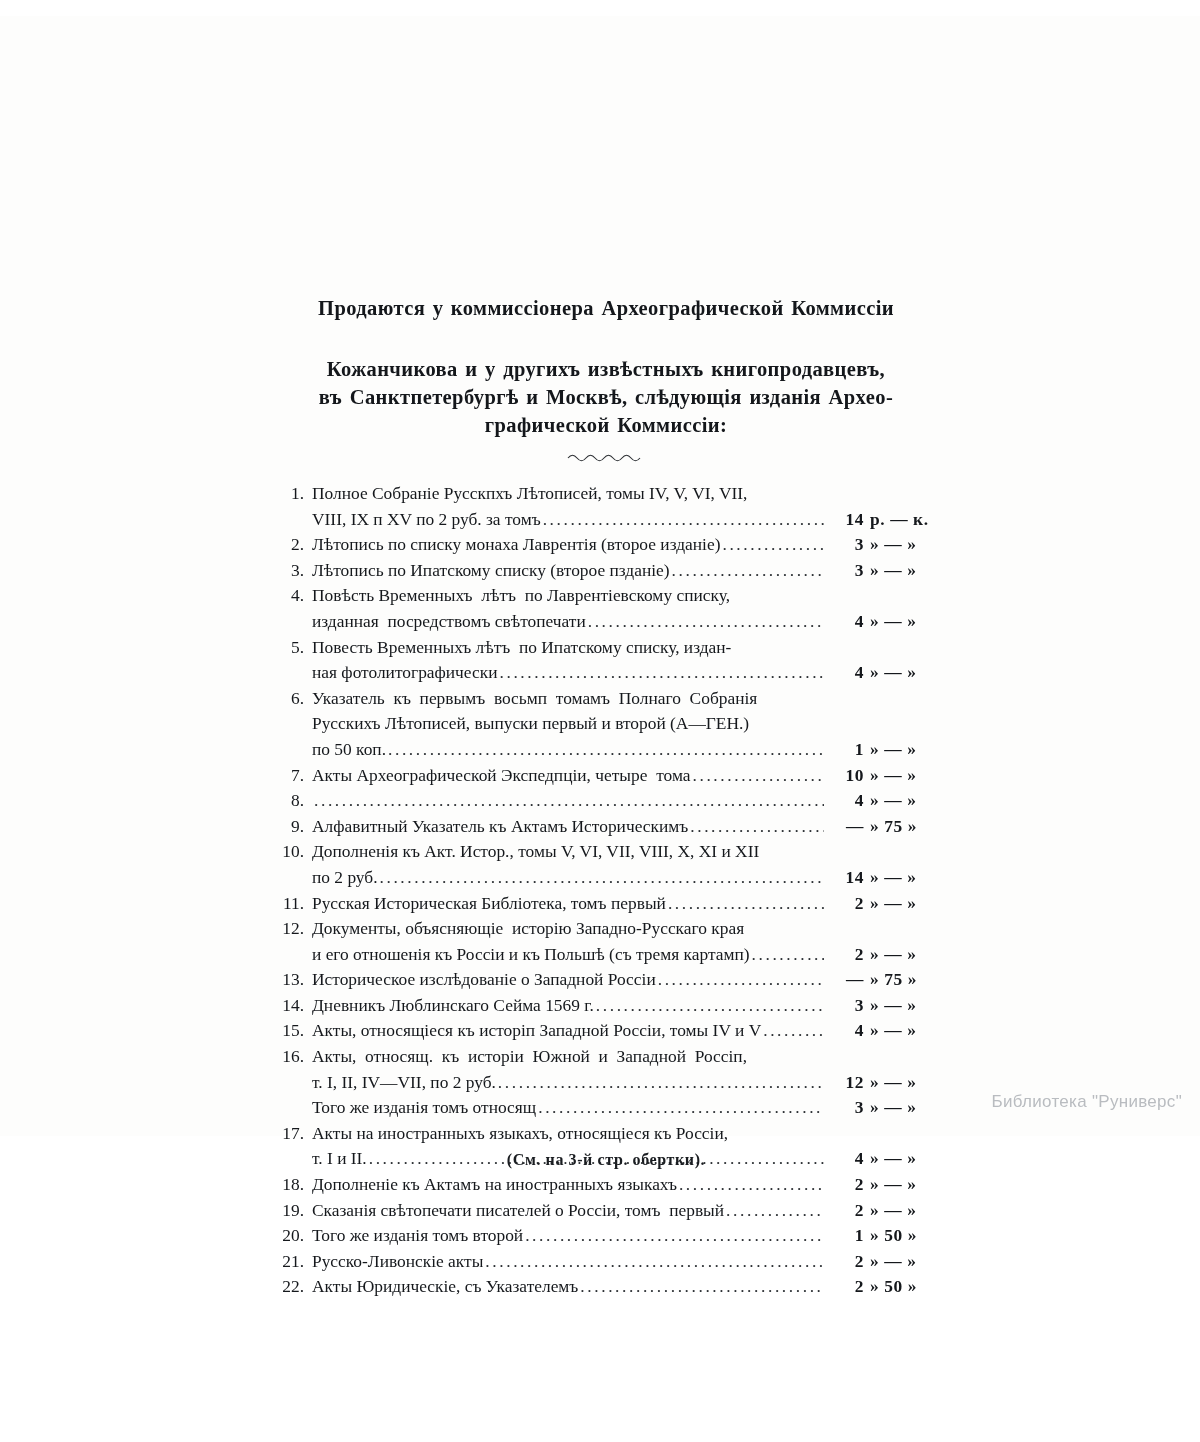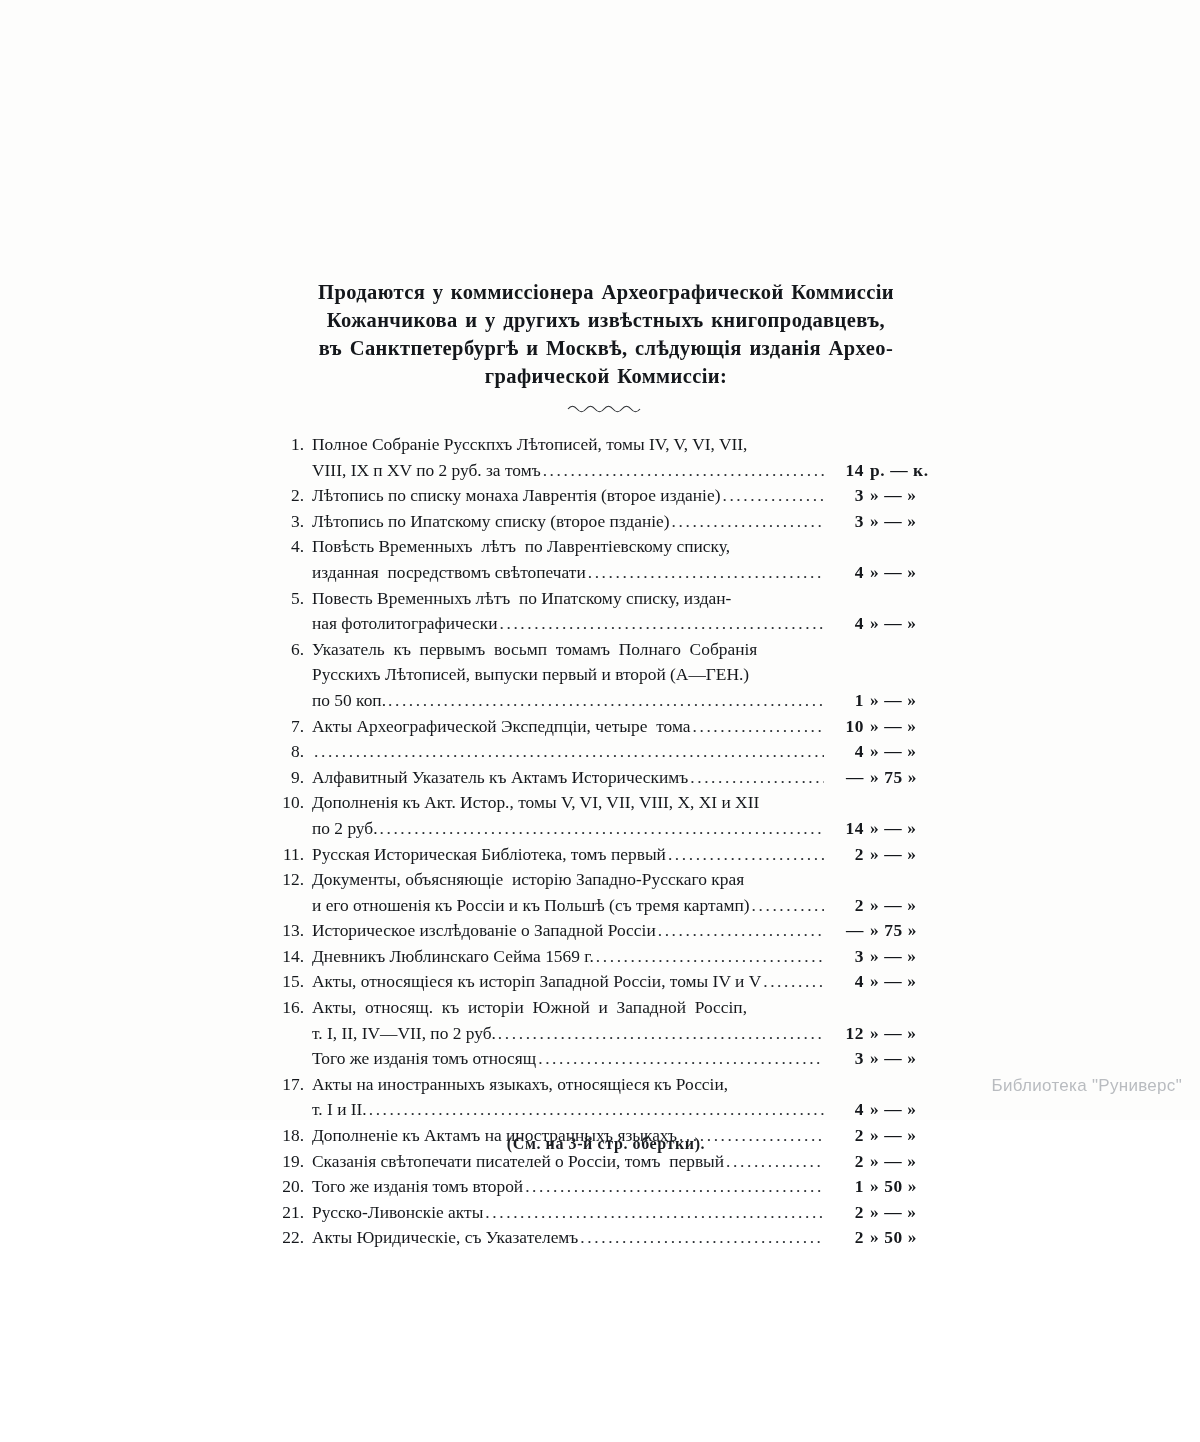--- a/index.html
+++ b/index.html
@@ -10,21 +10,21 @@
   body {
     width: 1200px;
     height: 1442px;
     position: relative;
     font-family: "Liberation Serif", serif;
     color: #15181c;
     overflow: hidden;
   }
   .page {
     position: absolute;
-    left: 0; top: 0;
+    left: 0; top: 16px;
     width: 1200px;
     height: 1120px;
     background: #fdfdfc;
   }
   .content {
     position: absolute;
     left: 268px;
     top: 278px;
     width: 676px;
   }
@@ -36,21 +36,21 @@
     color: #14171b;
     text-align: justify;
     text-align-last: center;
     word-spacing: 2px;
   }
   .heading .line {
     display: block;
     white-space: nowrap;
   }
   .heading .line.l1 { text-align: left; }
-  .heading .line.l2 { text-align: center; }
+  .heading .line.l2 { text-align: center; margin-top: 33px; }
   .heading .line.l3 { text-align: left; }
   .heading .line.l4 { text-align: left; }
   .rule {
     margin: 12px auto 18px auto;
     width: 78px;
     height: 12px;
     color: #2a2d31;
   }
   .rule svg { display: block; }
 

